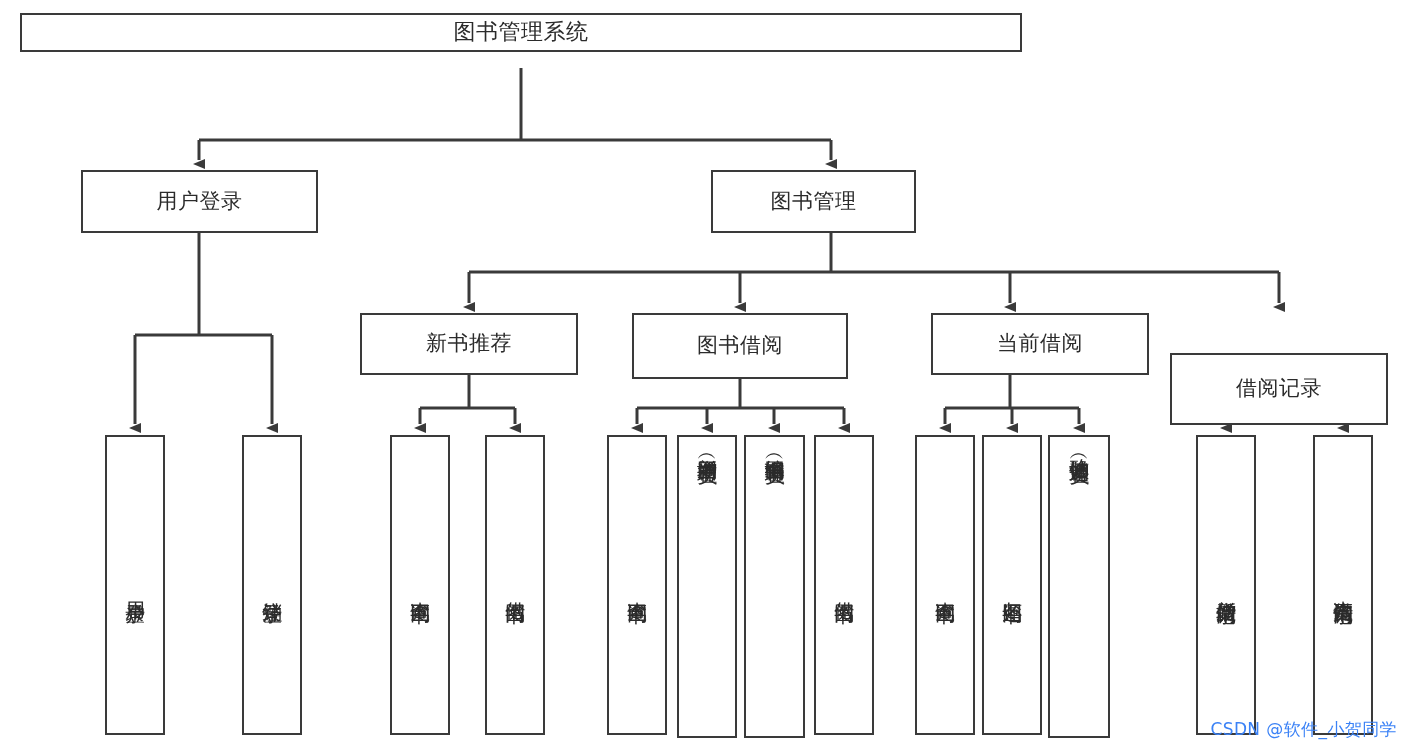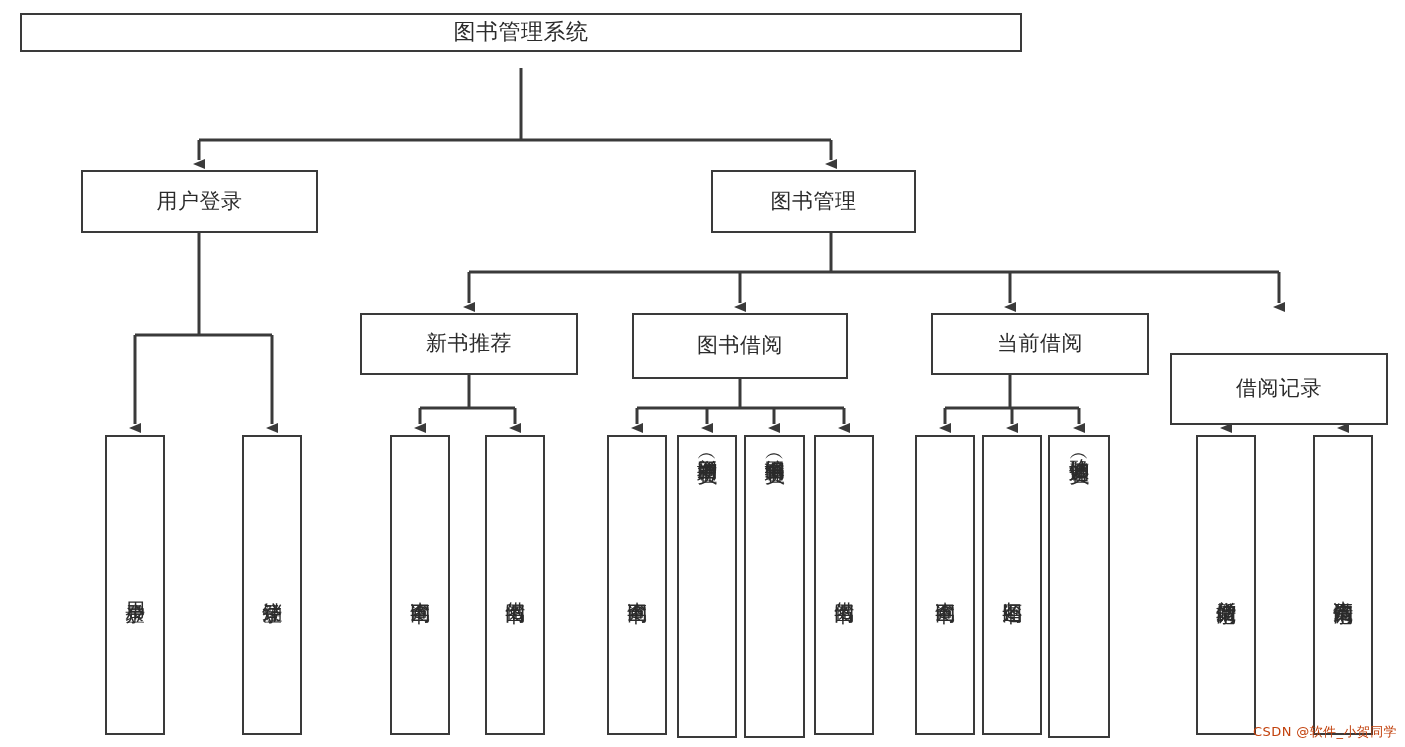--- a/index.html
+++ b/index.html
@@ -63,22 +63,22 @@
   }
 
   .leaf-box.center-v {
     align-items: center;
   }
 
   .watermark {
     position: absolute;
     right: 8px;
     bottom: 6px;
-    font-size: 13px;
-    color: #c2410c;
+    font-size: 17px;
+    color: #3b82f6;
     white-space: nowrap;
     letter-spacing: 0.4px;
   }
 </style>
 </head>
 <body>
 
 <svg id="diagram" viewBox="0 0 1405 747" xmlns="http://www.w3.org/2000/svg">
   <defs>
     <marker id="arrow" markerWidth="10" markerHeight="12" refX="1" refY="6" orient="auto" markerUnits="userSpaceOnUse">

